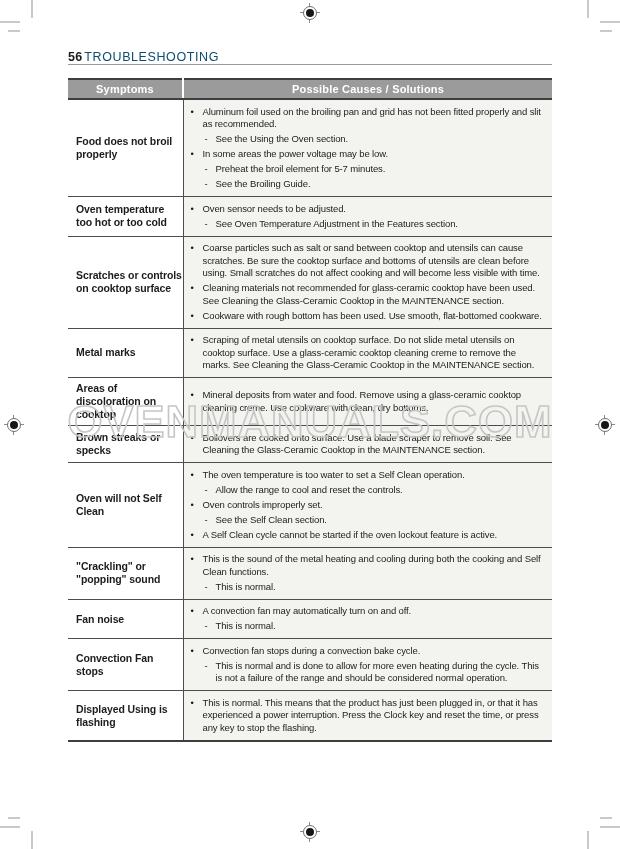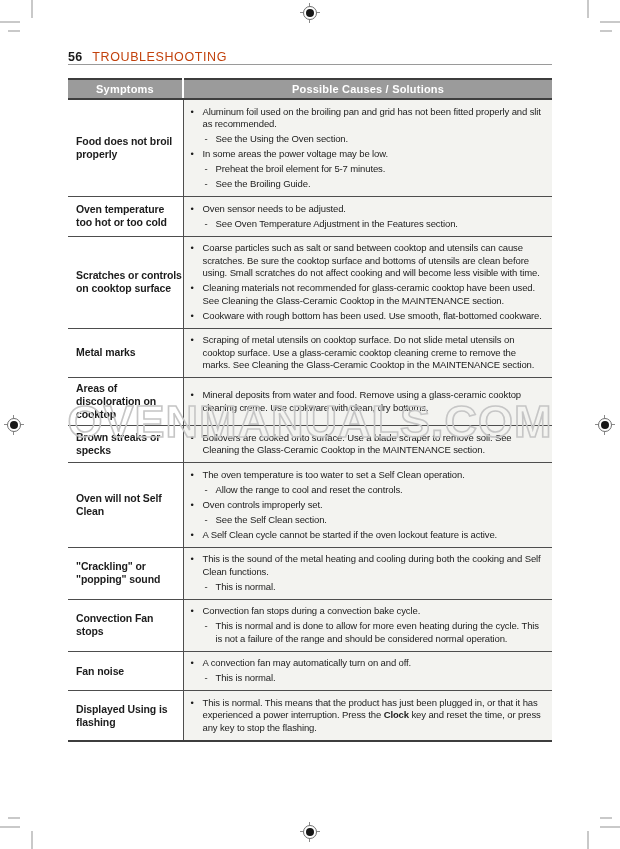--- a/index.html
+++ b/index.html
@@ -23,21 +23,21 @@
   .reg .ring{position:absolute;inset:3px;border:1px solid #6d6d6d;border-radius:50%;background:#fff;}
   .reg .dot{position:absolute;inset:6px;background:#161616;border-radius:50%;}
   .reg .h{position:absolute;left:0;right:0;top:9px;height:1px;
     background:linear-gradient(to right,#8a8a8a 0 3px,transparent 3px 17px,#8a8a8a 17px 20px);}
   .reg .v{position:absolute;top:0;bottom:0;left:9px;width:1px;
     background:linear-gradient(to bottom,#8a8a8a 0 3px,transparent 3px 17px,#8a8a8a 17px 20px);}
 
   
   .hdr{position:absolute;left:68px;top:47px;width:484px;}
   .hdr .num{font-weight:bold;font-size:12.5px;letter-spacing:.2px;margin-top:28px;}
-  .hdr .title{font-size:12.5px;color:#c2410c;letter-spacing:.6px;margin-left:10px;}
+  .hdr .title{font-size:12.5px;color:#0c4a6e;letter-spacing:.6px;margin-left:2px;}
   .hdr-rule{position:absolute;left:68px;top:64px;width:484px;height:1px;background:#9a9a9a;}
 
   
   table.tt{
     position:absolute;left:68px;top:78px;width:484px;
     border-collapse:collapse;table-layout:fixed;
     border-top:2px solid #3e3e3e;border-bottom:2px solid #3e3e3e;
   }
   table.tt th{
     background:#9b9b9b;color:#ffffff;font-size:11px;font-weight:bold;
@@ -52,21 +52,21 @@
     border-right:1px solid #4d4d4d;
   }
   td.causes-cell{
     background:#f3f3f0;font-size:9.5px;line-height:12.5px;
     letter-spacing:-.12px;padding:3px 6px 3px 7px;vertical-align:middle;
   }
   .item{display:flex;margin:2.5px 0;}
   .item .marker{flex:0 0 12px;}
   .item.dash{padding-left:14px;}
   .item.dash .marker{flex:0 0 11px;}
-  .item .itext b{font-weight:bold;}
+  .item .itext b{font-weight:normal;}
 
   
   .watermark{
     position:absolute;left:0;right:0;top:396px;
     text-align:center;font-size:45px;font-weight:bold;letter-spacing:1px;
     color:transparent;-webkit-text-stroke:1.6px #c6c6c6;
     pointer-events:none;white-space:nowrap;
   }
 </style>
 </head>
@@ -243,42 +243,42 @@
               <span class="marker">•</span>
               <span class="itext">This is the sound of the metal heating and cooling during both the cooking and Self Clean functions.</span>
             </div>
             <div class="item dash">
               <span class="marker">-</span>
               <span class="itext">This is normal.</span>
             </div>
           </td>
         </tr>
         <tr>
+          <td class="symptom-cell">Fan noise</td>
+          <td class="causes-cell">
+            <div class="item bullet">
+              <span class="marker">•</span>
+              <span class="itext">A convection fan may automatically turn on and off.</span>
+            </div>
+            <div class="item dash">
+              <span class="marker">-</span>
+              <span class="itext">This is normal.</span>
+            </div>
+          </td>
+        </tr>
+        <tr>
           <td class="symptom-cell">Convection Fan stops</td>
           <td class="causes-cell">
             <div class="item bullet">
               <span class="marker">•</span>
               <span class="itext">Convection fan stops during a convection bake cycle.</span>
             </div>
             <div class="item dash">
               <span class="marker">-</span>
               <span class="itext">This is normal and is done to allow for more even heating during the cycle. This is not a failure of the range and should be considered normal operation.</span>
-            </div>
-          </td>
-        </tr>
-        <tr>
-          <td class="symptom-cell">Fan noise</td>
-          <td class="causes-cell">
-            <div class="item bullet">
-              <span class="marker">•</span>
-              <span class="itext">A convection fan may automatically turn on and off.</span>
-            </div>
-            <div class="item dash">
-              <span class="marker">-</span>
-              <span class="itext">This is normal.</span>
             </div>
           </td>
         </tr>
         <tr>
           <td class="symptom-cell">Displayed Using is flashing</td>
           <td class="causes-cell">
             <div class="item bullet">
               <span class="marker">•</span>
               <span class="itext"><span>This is normal. This means that the product has just been plugged in, or that it has experienced a power interruption. Press the </span><b>Clock</b><span> key and reset the time, or press any key to stop the flashing.</span></span>
             </div>

